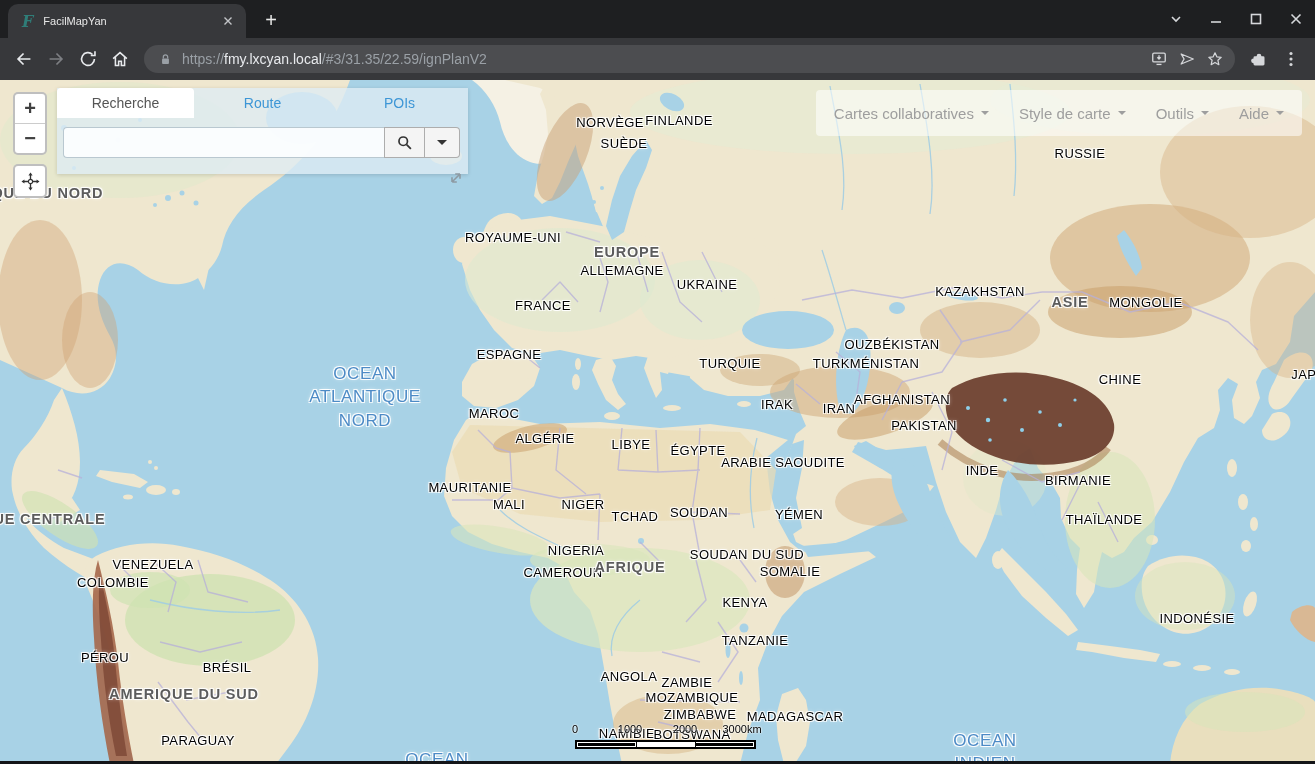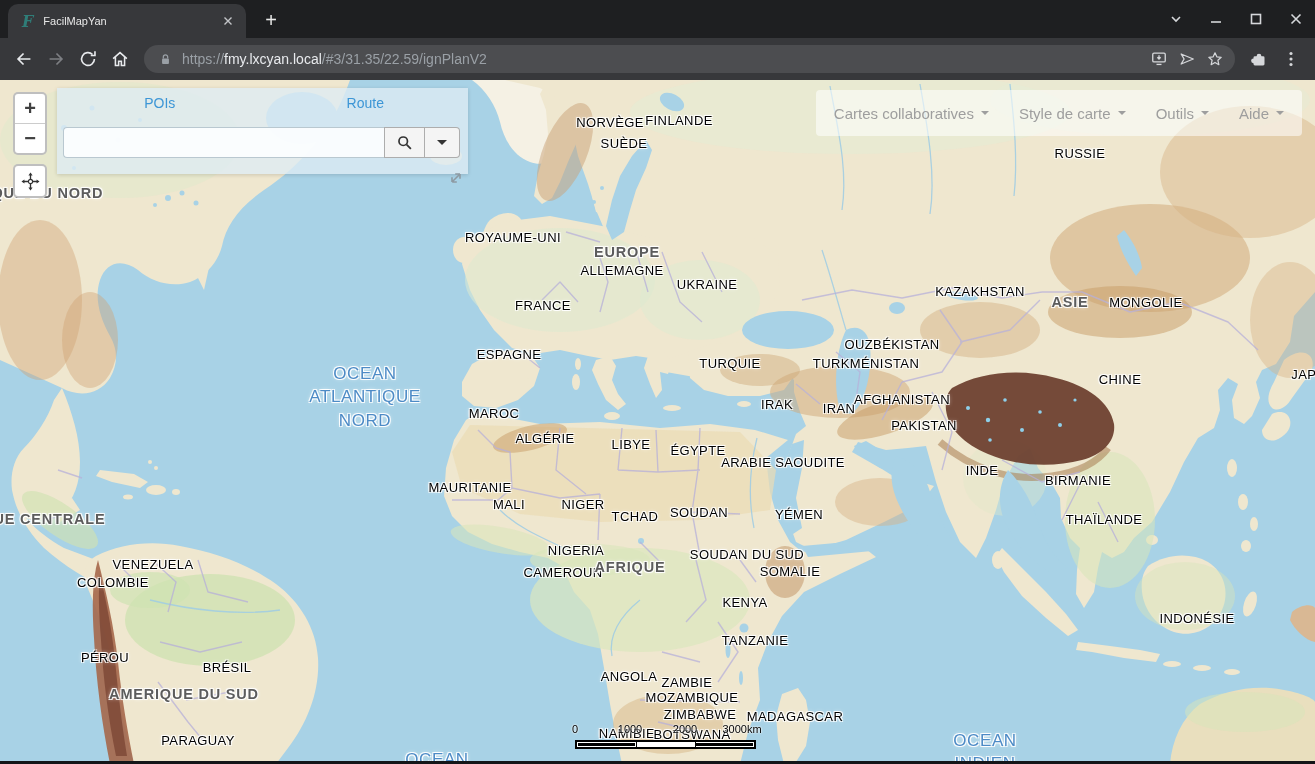--- a/index.html
+++ b/index.html
@@ -432,22 +432,23 @@
             <path d="M10 19.5 L7.8 16.4 H12.2 Z"></path>
           <path d="M0.5 10 L3.6 7.8 V12.2 Z"></path>
             <path d="M19.5 10 L16.4 7.8 V12.2 Z"></path>
         </g>
         <circle cx="10" cy="10" r="2.2" fill="#fff" stroke="#333" stroke-width="1.2"></circle>
       </svg>
     </div>
 
     <div class="panel">
       <div class="ptabs">
+          <div class="ptab active">Recherche</div>
+          <div class="ptab">Route</div>
           <div class="ptab">POIs</div>
-          <div class="ptab">Route</div>
         </div>
       <div class="prow">
         <input class="pinput" type="text" placeholder="" style="">
         <button class="pbtn">
           <svg width="17" height="17" viewBox="0 0 20 20">
             <circle cx="8.5" cy="8.5" r="5" stroke="#333" stroke-width="2" fill="none"></circle>
             <path d="M12.5 12.5 L17.5 17.5" stroke="#333" stroke-width="2"></path>
           </svg>
         </button>
         <button class="pbtn caretbtn">

